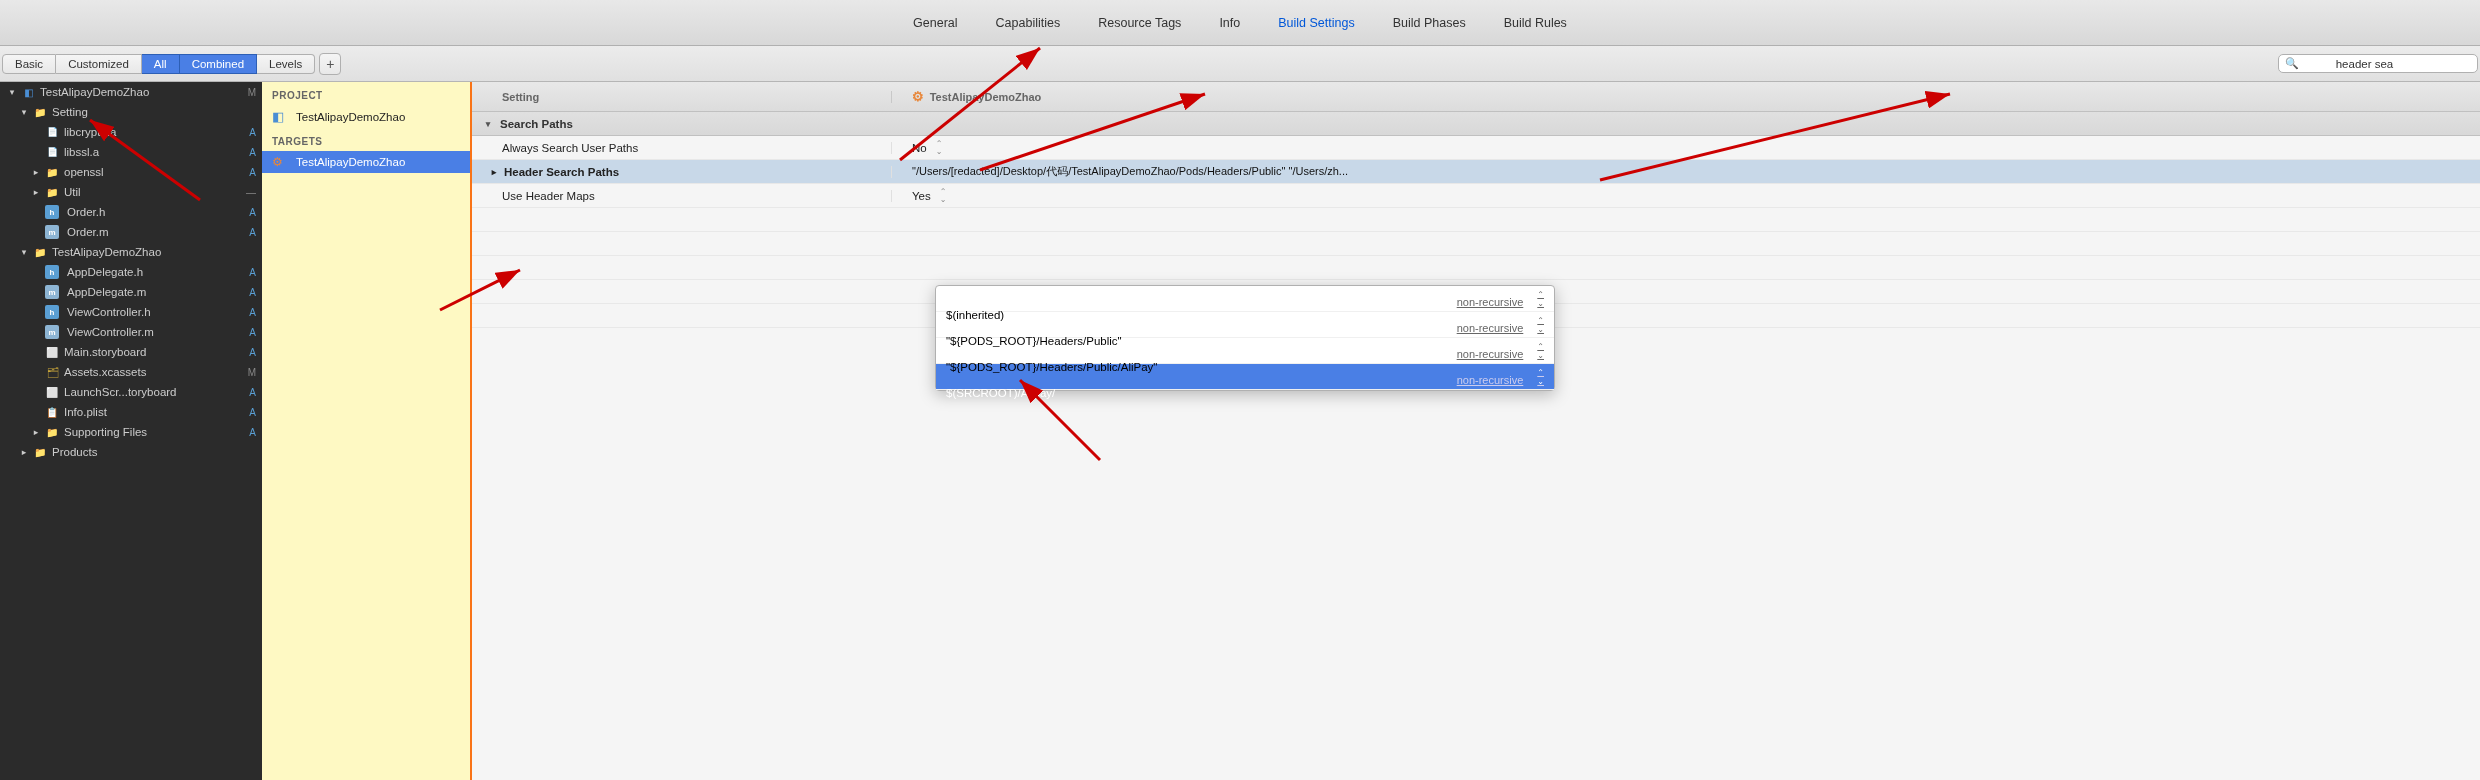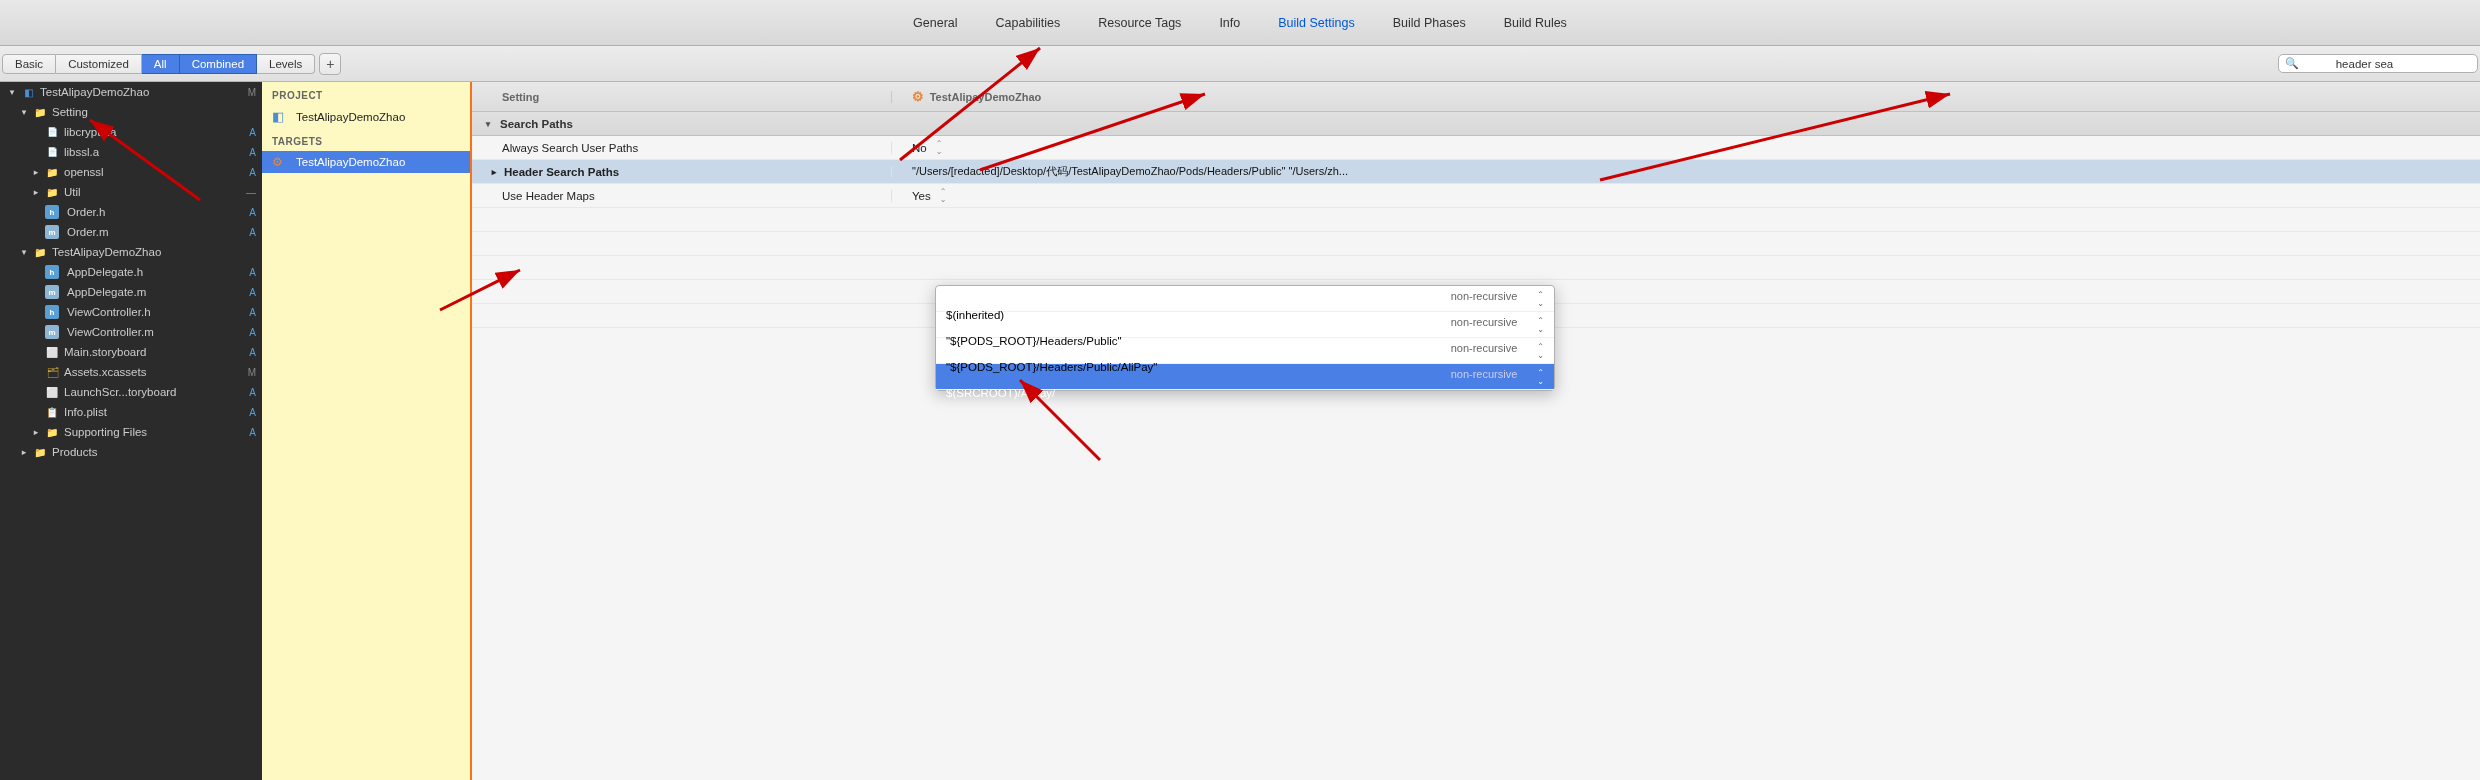--- a/index.html
+++ b/index.html
@@ -264,21 +264,21 @@
       display: flex;
       align-items: center;
       height: 26px;
       padding: 0 10px;
       border-bottom: 1px solid #f0f0f0;
       font-size: 11.5px;
       cursor: pointer;
     }
     .dropdown-popup-row.selected-popup { background: #4a7fe5; color: white; }
     .dropdown-popup-value { flex: 1; margin-top: 32px; }
-    .dropdown-popup-option { margin-left: auto; font-size: 11px; color: #666; display: flex; align-items: flex-start; gap: 20px; }
+    .dropdown-popup-option { margin-left: auto; font-size: 11px; color: #666; display: flex; align-items: flex-end; gap: 14px; text-decoration: underline; }
     .dropdown-popup-row.selected-popup .dropdown-popup-option { color: #cce; }
 
     
     .arrows-overlay {
       position: absolute;
       top: 0; left: 0;
       width: 100%; height: 100%;
       pointer-events: none;
       z-index: 20;
     }

